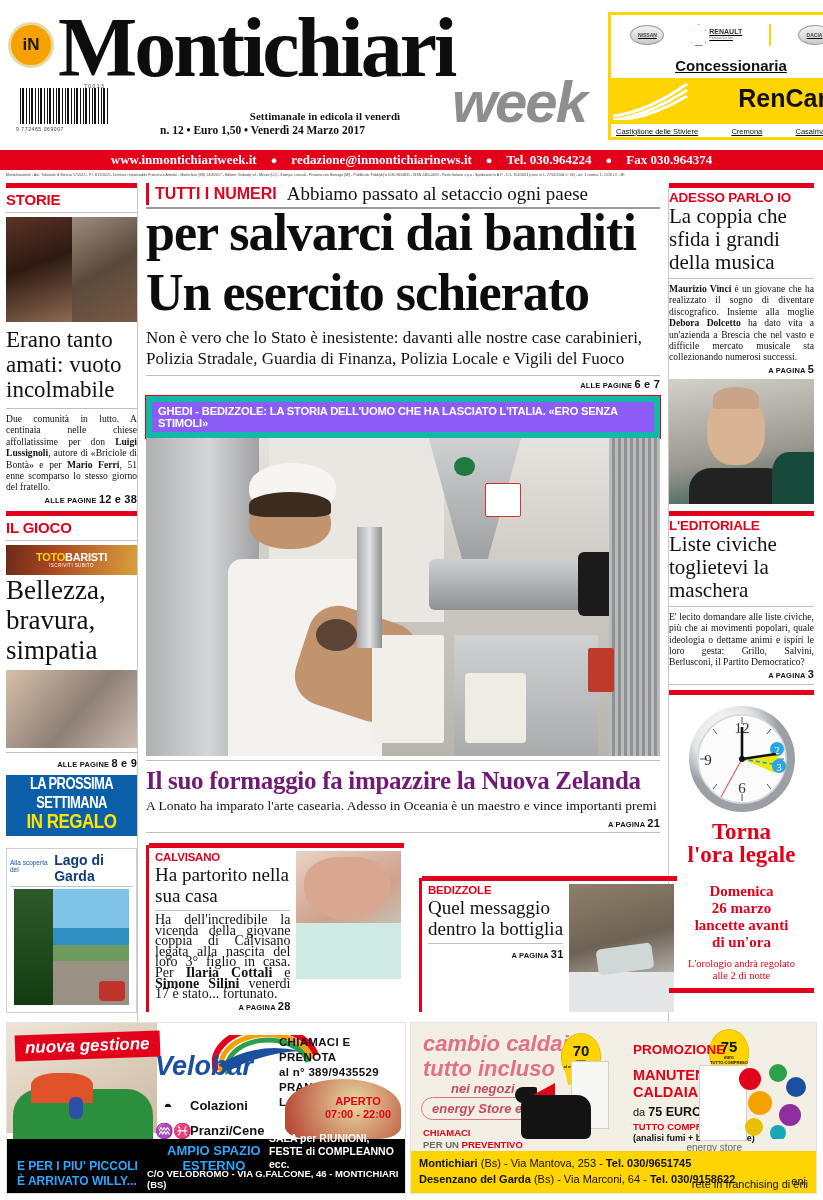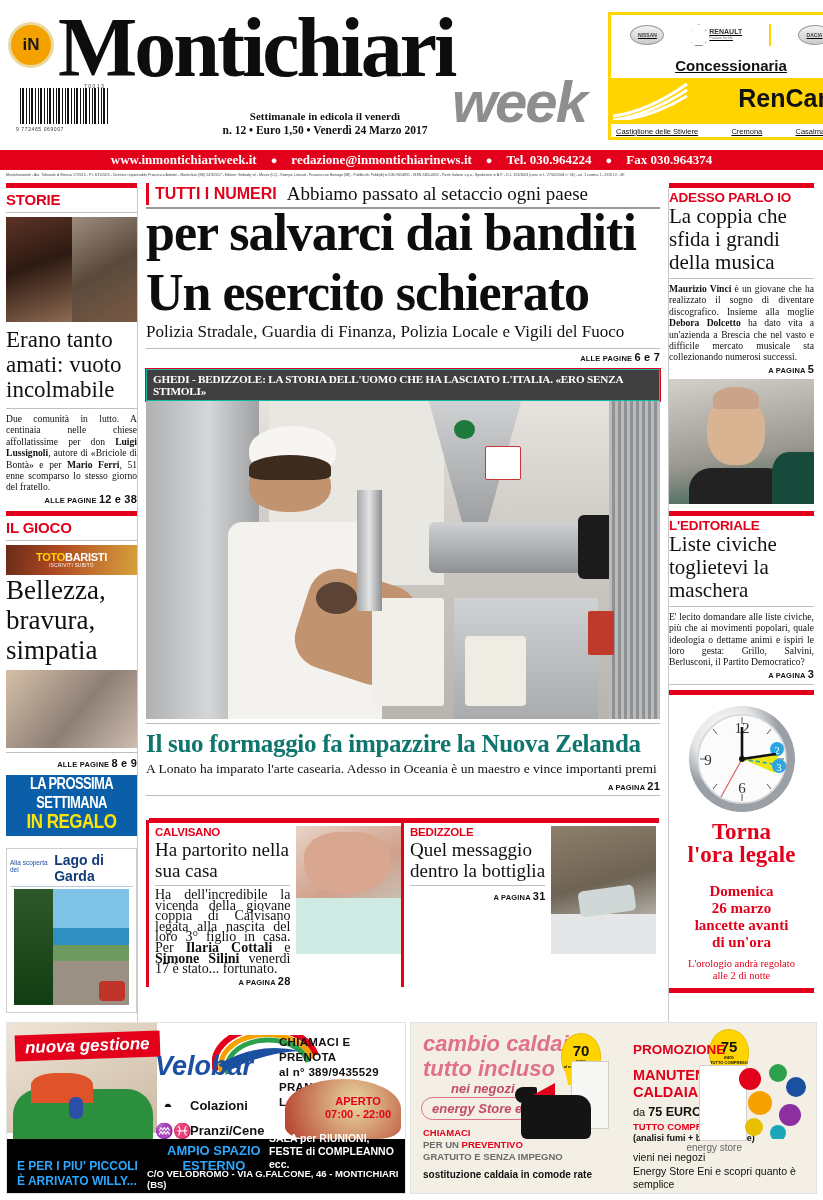--- a/index.html
+++ b/index.html
@@ -45,21 +45,21 @@
   .barcode-sub {
     position: absolute; left: 16px; top: 126px;
     font-family: "Liberation Sans", sans-serif; font-size: 5px; color:#333;
     letter-spacing: .6px;
   }
   .mast-sub1 {
     position: absolute; left: 160px; top: 110px; width: 330px; text-align:center;
     font-weight: bold; font-size: 11px; color: #111;
   }
   .mast-sub2 {
-    position: absolute; left: 160px; top: 124px; width: 330px; text-align:center;
+    position: absolute; left: 160px; top: 124px; width: 330px; 
     font-weight: bold; font-size: 11.5px; color: #111;
   }
 
   
   .rencar {
     position: absolute; left: 608px; top: 12px; width: 246px; height: 128px;
     border: 3px solid #ffd400; background: #fff; text-decoration: underline;
   }
   .rencar-brands {
     display: flex; align-items: center; justify-content: space-around;
@@ -160,29 +160,29 @@
   
   .mid-kickline { display:flex; align-items:center; gap:10px; border-left:3px solid #e2001a; padding-left:6px;}
   .mid-kick { font-family:"Liberation Sans",sans-serif; font-weight:bold; color:#e2001a; font-size:16px; }
   .mid-occhiello { font-size:19px; color:#111; }
   .mid-title {
     font-weight:bold; font-size:52px; line-height:56px; color:#0d0d0d;
     letter-spacing:-1px; margin-top:4px;
   }
   .mid-deck { font-size:17px; line-height:21px; color:#111; margin-top:6px; }
   .photo-banner {
-    background:#404040; color:#fff; font-family:Liberation Serif, serif;
+    background:#8b5cf6; color:#fff; font-family:Liberation Sans, sans-serif;
     font-weight:bold; font-size:11.2px; padding:3px 6px; letter-spacing:-.2px;
-    border:1px solid #14b8a6; outline:1px solid #e2001a;
+    border:6px solid #14b8a6; outline:1px solid #e2001a;
   }
   .mainphoto { height: 318px; }
-  .photo-cap-title { font-weight:bold; font-size:25px; color:#0f766e; margin-top:6px; letter-spacing:-.3px;}
+  .photo-cap-title { font-weight:bold; font-size:25px; color:#701a75; margin-top:6px; letter-spacing:-.3px;}
   .photo-cap-sub { font-size:13.5px; color:#111; margin-top:3px; }
 
-  .dual { display:flex; gap:0; margin-top:24px; }
+  .dual { display:flex; gap:18px; margin-top:12px;align-items:flex-end; }
   .dual-item { width:255px; position:relative; border-left:3px solid #e2001a; padding-left:6px; }
   .dual-row { display:flex; gap:6px; }
   .dual-txtcol { width:140px; }
   .dual-h { font-size:19px; line-height:21px; color:#111; margin-top:1px; }
 
   
   .r-head { font-size:21px; line-height:23px; color:#111; }
   .torna-t {
     text-align:center; color:#e2001a; font-weight:bold;
     font-size:23px; line-height:25px; margin-top:6px;
@@ -432,20 +432,21 @@
 
       <div class="mid-kickline">
         <span class="mid-kick">TUTTI I NUMERI</span>
         <span class="mid-occhiello">Abbiamo passato al setaccio ogni paese</span>
       </div>
       <div style="height:2px;background:#9a9a9a;margin-top:2px"></div>
 
       <div class="mid-title" style="margin-top:-4px">per salvarci dai banditi</div>
       <div class="mid-title">Un esercito schierato</div>
 
+      <div class="mid-deck">Non è vero che lo Stato è inesistente: davanti alle nostre case carabinieri,</div>
       <div class="mid-deck" style="margin-top:0">Polizia Stradale, Guardia di Finanza, Polizia Locale e Vigili del Fuoco</div>
 
       <div style="height:1px;background:#bdbdbd;margin-top:6px"></div>
       <div class="pageref" style="margin-top:2px"><span>ALLE PAGINE</span> <b>6 e 7</b></div>
 
       <div style="margin-top:6px">
         <div class="photo-banner">GHEDI - BEDIZZOLE: LA STORIA DELL'UOMO CHE HA LASCIATO L'ITALIA. «ERO SENZA STIMOLI»</div>
         <div class="ph mainphoto">
           <div style="position:absolute;inset:0;background:linear-gradient(180deg,#e6e3de,#cfccc6 40%,#b8b4ae)"></div>
           <div style="position:absolute;left:0;top:0;width:22%;height:100%;background:linear-gradient(90deg,#aeb0b2,#d4d6d7 55%,#9fa1a3)"></div>
@@ -703,15 +704,21 @@
       <svg style="position:absolute;right:4px;top:40px" width="78" height="76" viewBox="0 0 78 76">
         <circle cx="16" cy="16" r="11" fill="#e2001a"></circle>
         <circle cx="44" cy="10" r="9" fill="#2aa14a"></circle>
         <circle cx="62" cy="24" r="10" fill="#1b4fa0"></circle>
         <circle cx="26" cy="40" r="12" fill="#f5a200"></circle>
         <circle cx="56" cy="52" r="11" fill="#8e2fa0"></circle>
         <circle cx="20" cy="64" r="9" fill="#e8c000"></circle>
         <circle cx="44" cy="70" r="8" fill="#19a7b8"></circle>
       </svg>
 
+      <div class="eni-yellow">
+        <div><b>Montichiari</b><span> (Bs) - Via Mantova, 253 - </span><b>Tel. 030/9651745</b></div>
+        <div><b>Desenzano del Garda</b><span> (Bs) - Via Marconi, 64 - </span><b>Tel. 030/9158622</b></div>
+        <div class="eni-logo">eni</div>
+        <div class="eni-fran">rete in franchising di eni</div>
+      </div>
     </div>
   </div>
 </div>
 
 </body></html>

